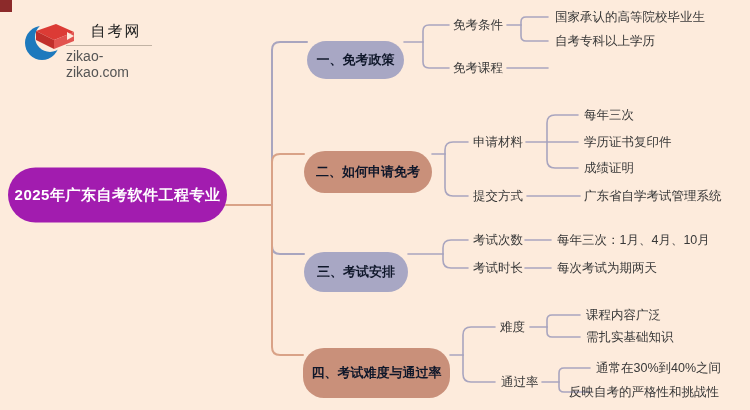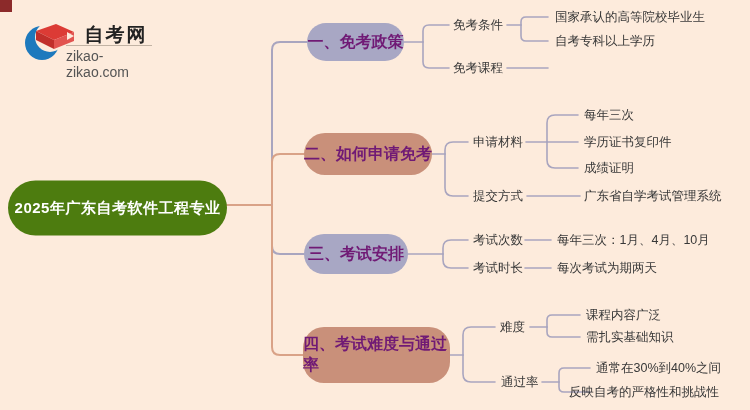--- a/index.html
+++ b/index.html
@@ -3,30 +3,30 @@
 <meta charset="utf-8">
 <style>
   html,body{margin:0;padding:0;}
   body{font-family:"Liberation Sans","DejaVu Sans",sans-serif;}
   #canvas{position:relative;width:750px;height:410px;background:#fdebdc;overflow:hidden;}
   #connectors{position:absolute;left:0;top:0;width:750px;height:410px;}
   .corner-mark{position:absolute;left:0;top:0;width:12px;height:12px;background:#8c2a2a;}
   
   .logo{position:absolute;left:22px;top:14px;width:130px;height:52px;}
   .logo .cap{position:absolute;left:0;top:2px;}
-  .site-name{position:absolute;left:58px;top:8px;width:72px;text-align:center;font-size:19px;font-weight:bold;color:#222;letter-spacing:2px;}
+  .site-name{position:absolute;left:58px;top:8px;width:72px;text-align:center;font-size:15px;font-weight:normal;color:#222;letter-spacing:2px;}
   .site-divider{position:absolute;left:44px;top:31px;width:86px;height:1px;background:#c2b3a4;}
   .site-url{position:absolute;left:44px;top:34px;width:86px;text-align:left;font-size:14px;color:#555;}
   
-  .root-node{position:absolute;left:8px;top:208px;transform:translateY(-50%);width:219px;height:55px;
-    background:#4d7c0f;border-radius:28px;display:flex;align-items:center;justify-content:center;
+  .root-node{position:absolute;left:8px;top:195px;transform:translateY(-50%);width:219px;height:55px;
+    background:#a21caf;border-radius:28px;display:flex;align-items:center;justify-content:center;
     color:#fff;font-size:15px;font-weight:bold;letter-spacing:0.5px;}
   
   .pill{position:absolute;transform:translateY(-50%);border-radius:21px;display:flex;align-items:center;justify-content:center;
-    font-size:16px;font-weight:bold;color:#701a75;}
+    font-size:13px;font-weight:bold;color:#0f172a;margin-top:18px;}
   .pill.purple{background:#a8a7c4;}
   .pill.salmon{background:#c9907a;}
   
   .lbl{position:absolute;transform:translateY(-50%);font-size:12.5px;color:#383838;white-space:nowrap;}
 </style>
 </head>
 <body>
 
 <div id="canvas">
 
@@ -88,21 +88,21 @@
     <div class="site-name">自考网</div>
     <div class="site-divider"></div>
     <div class="site-url">zikao-zikao.com</div>
   </div>
 
   <div class="root-node">2025年广东自考软件工程专业</div>
 
   <div class="pill purple" style="left:307px;top:42px;width:97px;height:38px">一、免考政策</div>
   <div class="pill salmon" style="left:304px;top:154px;width:128px;height:42px">二、如何申请免考</div>
   <div class="pill purple" style="left:304px;top:254px;width:104px;height:40px">三、考试安排</div>
-  <div class="pill salmon" style="left:303px;top:355px;width:147px;height:56px">四、考试难度与通过率</div>
+  <div class="pill salmon" style="left:303px;top:355px;width:147px;height:50px">四、考试难度与通过率</div>
 
   <div class="lbl" style="left:453px;top:25px">免考条件</div>
   <div class="lbl" style="left:453px;top:68px">免考课程</div>
   <div class="lbl" style="left:555px;top:17px">国家承认的高等院校毕业生</div>
   <div class="lbl" style="left:555px;top:41px">自考专科以上学历</div>
 
   <div class="lbl" style="left:473px;top:142px">申请材料</div>
   <div class="lbl" style="left:473px;top:196px">提交方式</div>
   <div class="lbl" style="left:584px;top:115px">每年三次</div>
   <div class="lbl" style="left:584px;top:142px">学历证书复印件</div>

